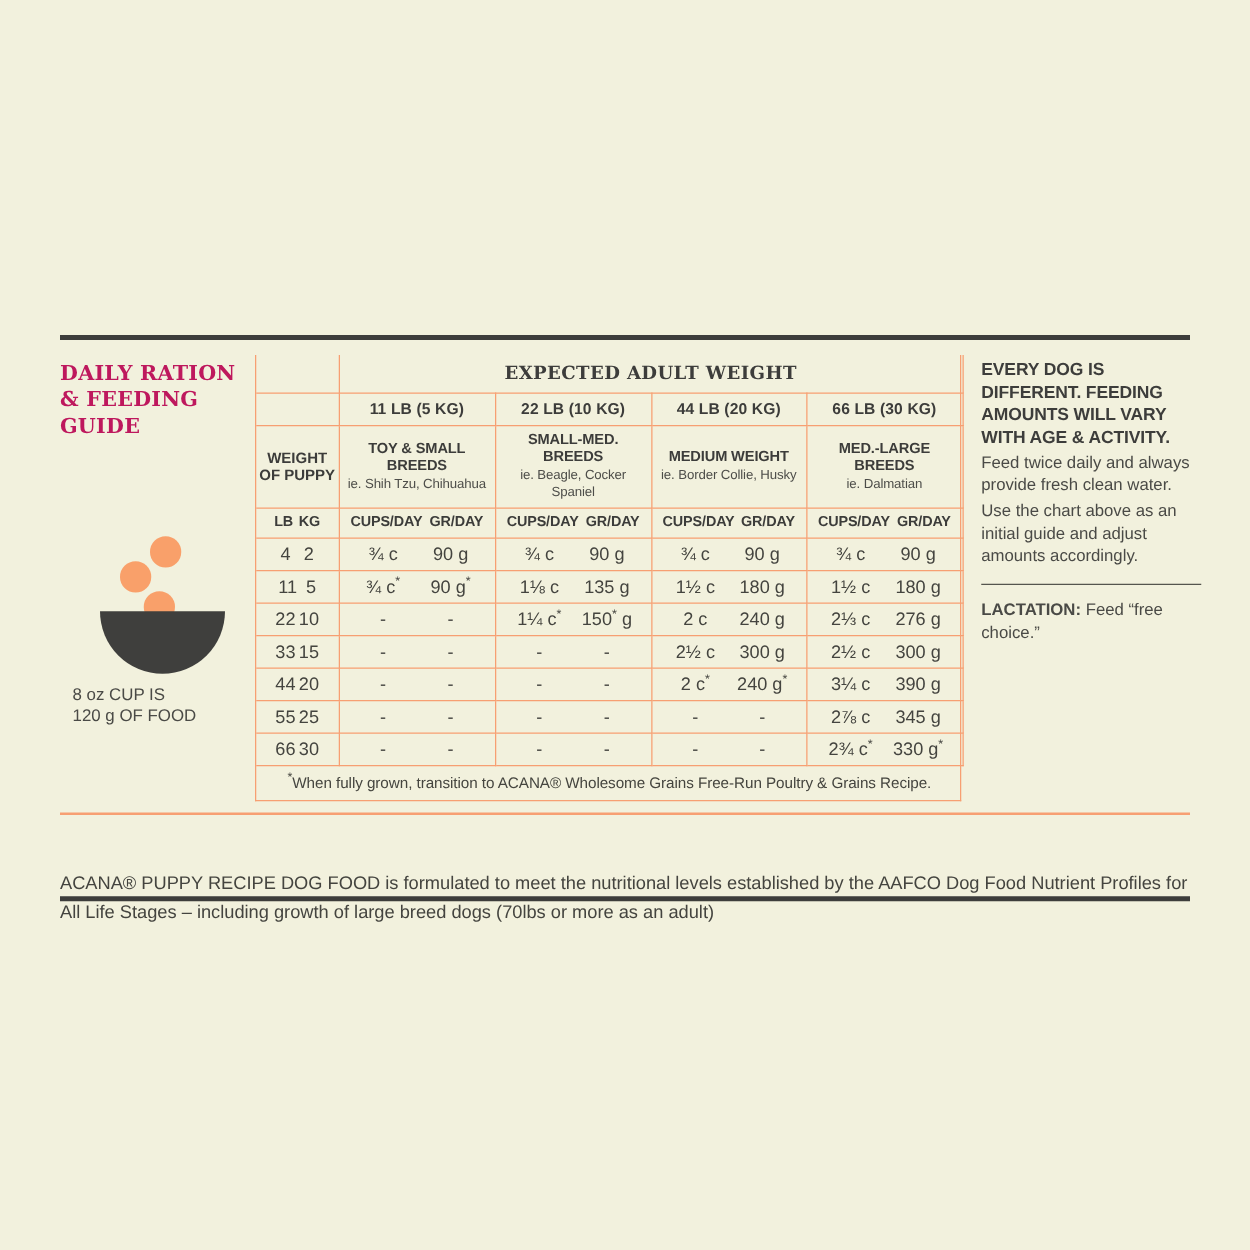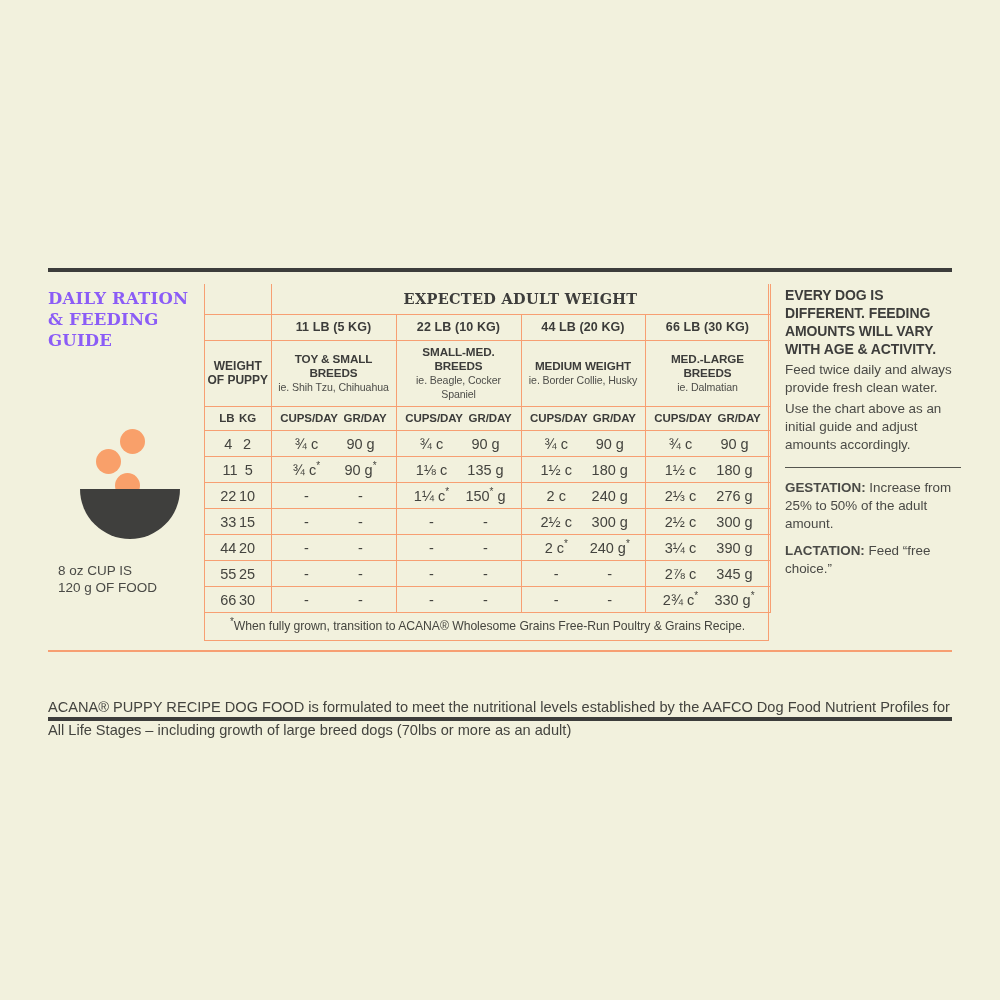--- a/index.html
+++ b/index.html
@@ -37,21 +37,21 @@
   
   .left-col {
     width: 156px;
     flex: 0 0 156px;
     padding-top: 16px;
     box-sizing: border-box;
   }
   .guide-title {
     font-family: "DejaVu Serif", serif;
     font-weight: bold;
-    color: #8b5cf6;
+    color: #be185d;
     font-size: 16.5px;
     line-height: 21px;
     letter-spacing: .2px;
   }
   .bowl-wrap {
     margin-top: 76px;
     margin-left: 30px;
     width: 104px;
     height: 96px;
     position: relative;
@@ -67,21 +67,21 @@
   .bowl {
     position: absolute;
     left: 2px;
     top: 62px;
     width: 100px;
     height: 50px;
     background: #3f3f3d;
     border-radius: 0 0 52px 52px;
   }
   .cup-note {
-    margin-top: 39px;
+    margin-top: 24px;
     margin-left: 10px;
     font-size: 13.5px;
     line-height: 17px;
     color: #4a4a46;
   }
 
   
   .table-col {
     flex: 0 0 565px;
     width: 565px;
@@ -597,23 +597,20 @@
         </tr>
       </tbody>
         </table>
     </div>
 
     <div class="right-col">
       <div class="rc-head">EVERY DOG IS DIFFERENT. FEEDING AMOUNTS WILL VARY WITH AGE &amp; ACTIVITY.</div>
       <div class="rc-body">Feed twice daily and always provide fresh clean water.</div>
       <div class="rc-body">Use the chart above as an initial guide and adjust amounts accordingly.</div>
       <div class="rc-divider"></div>
-      <div class="rc-body rc-para">
-        <span class="rc-term">GESTATION:</span><span> Increase from 25% to 50% of the adult amount.</span>
-      </div>
       <div class="rc-body">
         <span class="rc-term">LACTATION:</span><span> Feed “free choice.”</span>
       </div>
     </div>
 
   </div>
 </div>
 
 <div class="rule-orange"></div>
 <div class="aafco">ACANA® PUPPY RECIPE DOG FOOD is formulated to meet the nutritional levels established by the AAFCO Dog Food Nutrient Profiles for All Life Stages – including growth of large breed dogs (70lbs or more as an adult)</div>

